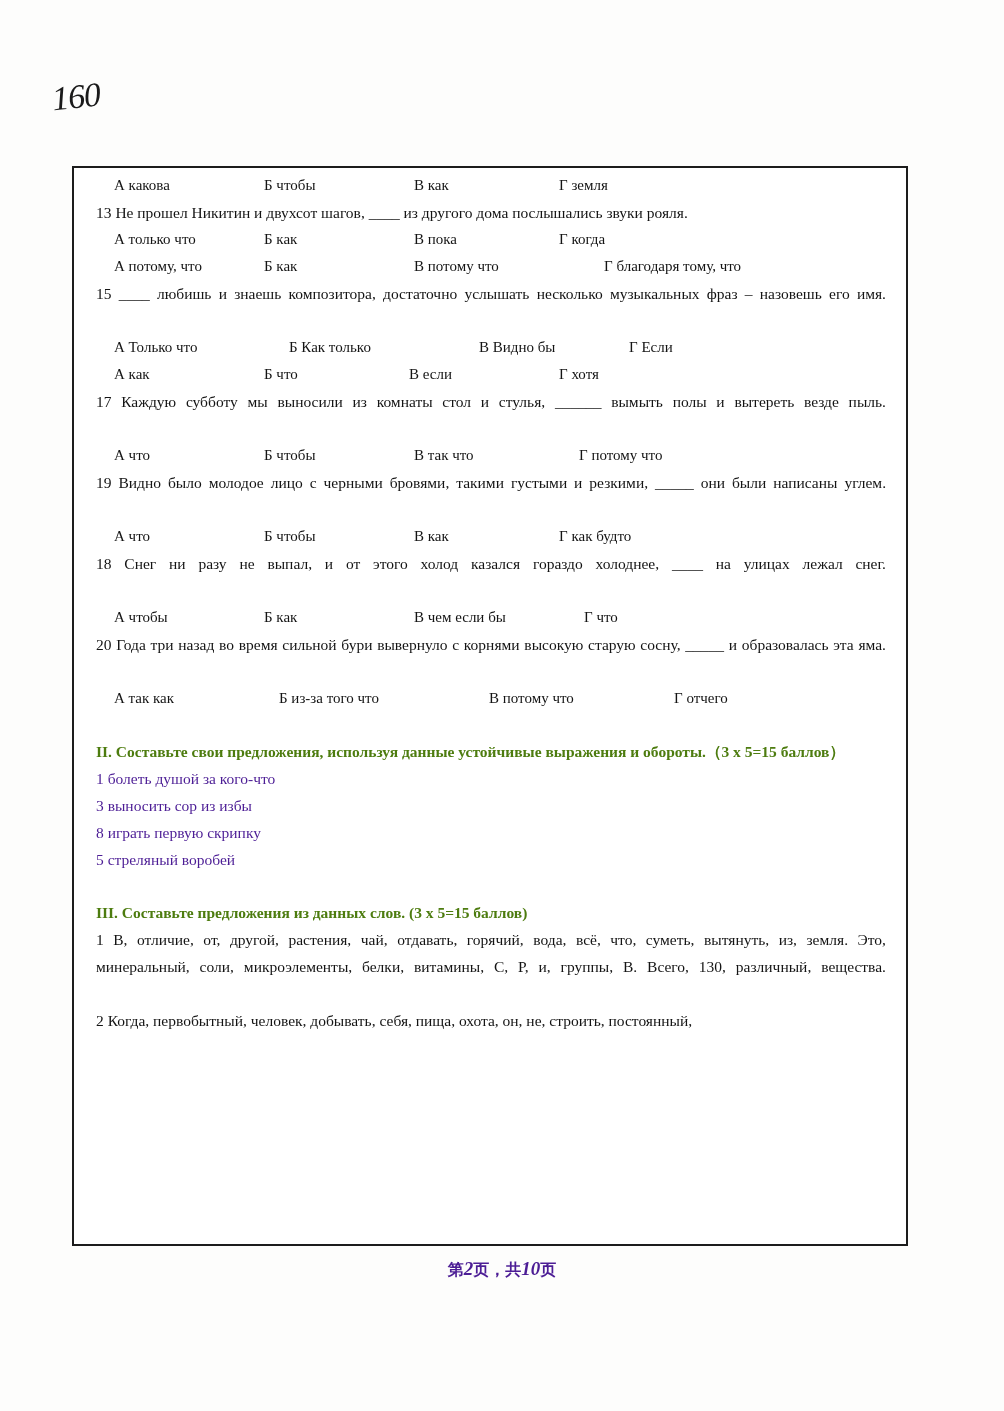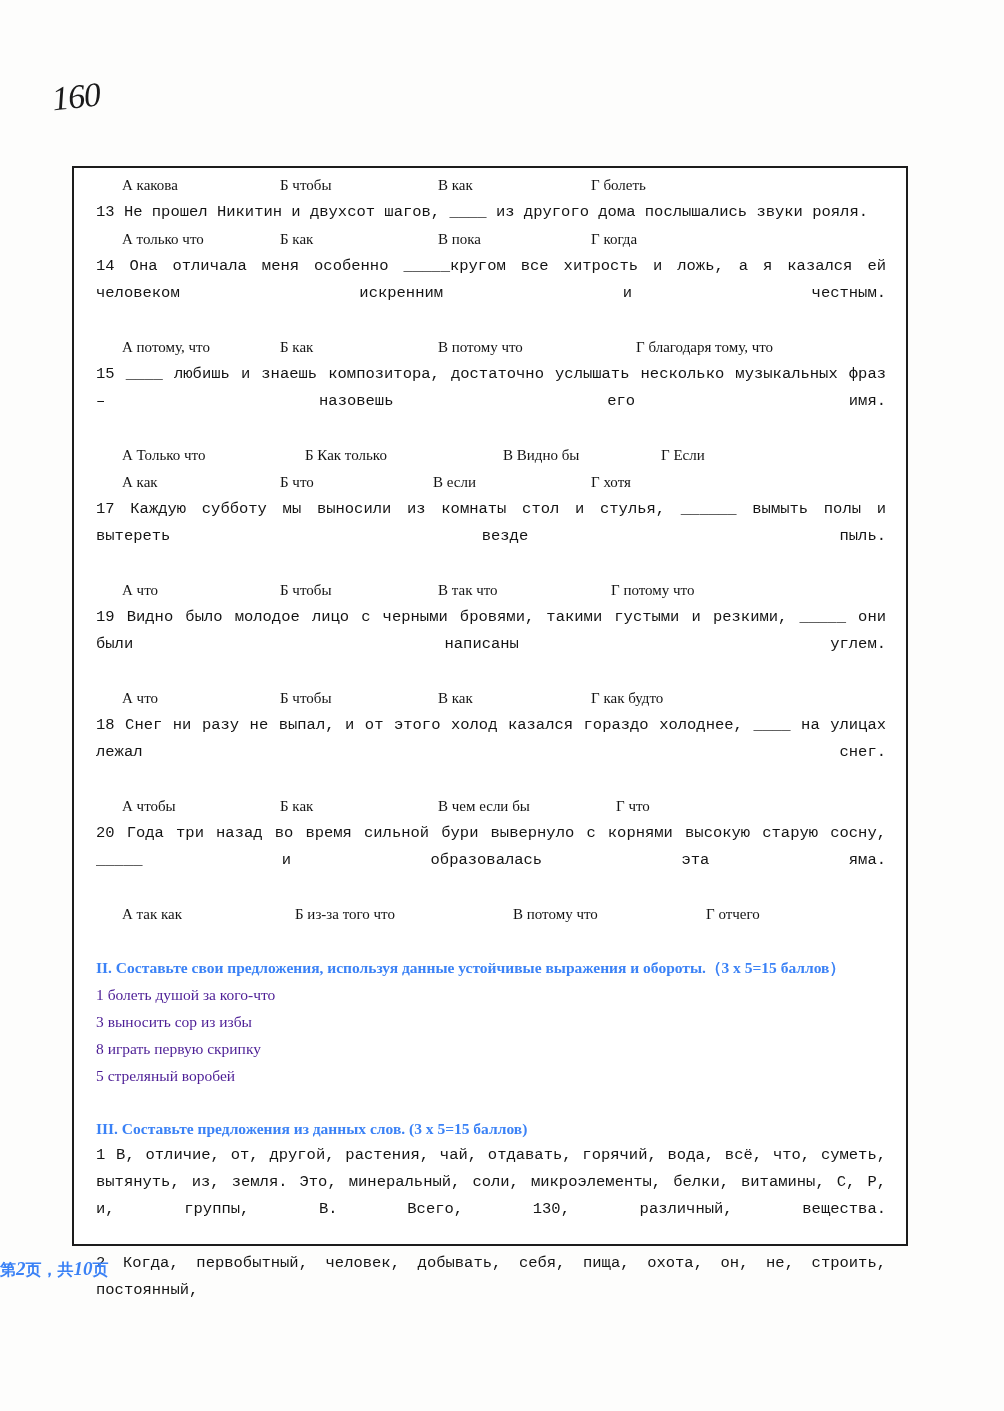--- a/index.html
+++ b/index.html
@@ -53,52 +53,50 @@
   .options {
     font-size: 15px;
     line-height: 27px;
     color: #141414;
     padding-left: 18px;
     display: flex;
     white-space: pre;
   }
   .options span.opt {
     display: inline-block;
-    margin-left: 8px;
   }
   .q {
     font-size: 15.5px;
     line-height: 27px;
     color: #141414;
     text-align: justify;
     white-space: pre-wrap;
-    font-family: Liberation Mono, monospace;
   }
   .spacer-md { height: 26px; }
   .section-title {
     font-size: 15.5px;
     font-weight: bold;
     line-height: 27px;
     text-align: justify;
-    color: #3b82f6;
+    color: #4d7c0f;
   }
   .list-item {
     font-size: 15.5px;
     line-height: 27px;
     color: #4c1d95;
   }
   .footer {
     position: absolute;
     left: 0;
     top: 1258px;
     width: 1004px;
-    text-align: left;
+    text-align: center;
     font-size: 16px;
     font-weight: bold;
-    color: #3b82f6;
+    color: #4c1d95;
   }
   .footer .pen {
     font-family: "Liberation Serif", serif;
     font-style: italic;
     font-size: 19px;
   }
   
   .justify-block {
     text-align: justify;
     text-justify: inter-word;
@@ -117,31 +115,30 @@
   <div class="handwritten-number">160</div>
 
   <div class="sheet-border"></div>
 
   <div class="content">
 
     <div class="options">
       <span class="opt" style="width:150px">А какова</span>
       <span class="opt" style="width:150px">Б чтобы</span>
       <span class="opt" style="width:145px">В как</span>
-      <span class="opt">Г болеть</span>
+      <span class="opt">Г земля</span>
     </div>
     <div class="q">13 Не прошел Никитин и двухсот шагов, ____ из другого дома послышались звуки рояля.</div>
 
     <div class="options">
       <span class="opt" style="width:150px">А только что</span>
       <span class="opt" style="width:150px">Б как</span>
       <span class="opt" style="width:145px">В пока</span>
       <span class="opt">Г когда</span>
     </div>
-    <div class="q justify-block">14 Она отличала меня особенно _____кругом все хитрость и ложь, а я казался ей человеком искренним и честным.</div>
 
     <div class="options">
       <span class="opt" style="width:150px">А потому, что</span>
       <span class="opt" style="width:150px">Б как</span>
       <span class="opt" style="width:190px">В потому что</span>
       <span class="opt">Г благодаря тому, что</span>
     </div>
     <div class="q justify-block">15 ____ любишь и знаешь композитора, достаточно услышать несколько музыкальных фраз – назовешь его имя.</div>
 
     <div class="options">

